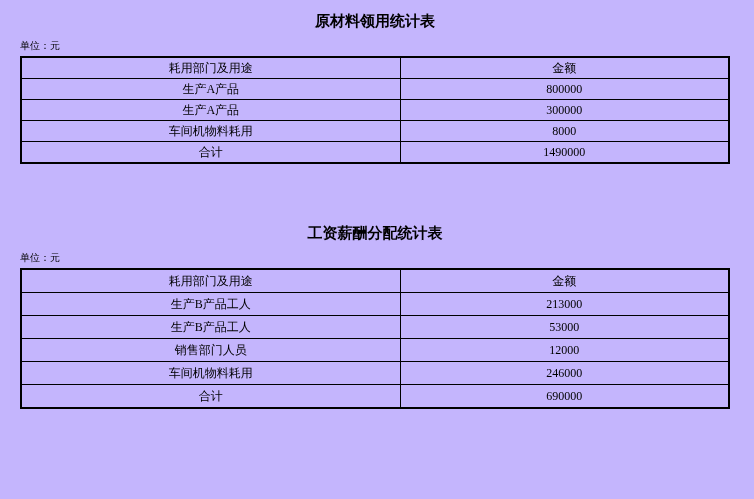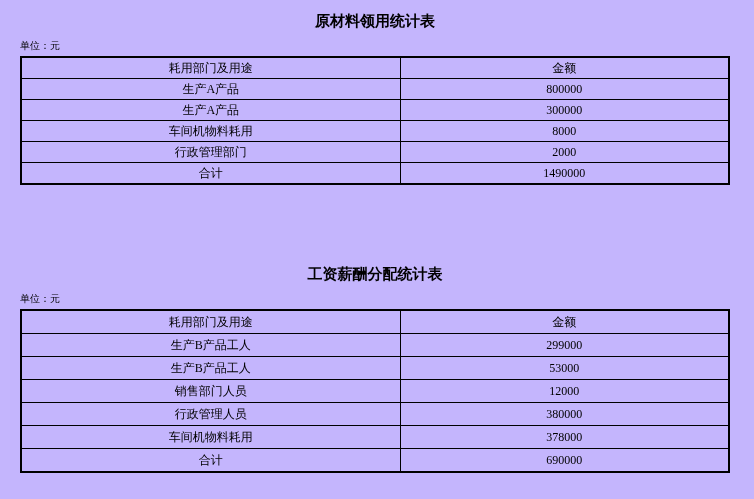--- a/index.html
+++ b/index.html
@@ -43,21 +43,21 @@
     vertical-align: middle;
     font-size: 12px;
     font-weight: normal;
     padding: 0;
     overflow: hidden;
     white-space: nowrap;
   }
   table.stat-table col.col-dept { width: 379px; }
   .t1 th, .t1 td { height: 20px; }
   .t2 th, .t2 td { height: 22px; }
-  .section-2 { margin-top: 80px; }
+  .section-2 { margin-top: 60px; }
 </style>
 </head>
 <body>
 
 <div class="page">
 
   <section>
     <h3 class="tbl-title">原材料领用统计表</h3>
     <div class="unit-label">单位：元</div>
     <table class="stat-table t1">
@@ -78,24 +78,20 @@
         </tr>
         <tr>
           <td>生产A产品</td>
           <td>300000</td>
         </tr>
         <tr>
           <td>车间机物料耗用</td>
           <td>8000</td>
         </tr>
         <tr>
-          <td>行政管理部门</td>
-          <td>2000</td>
-        </tr>
-        <tr>
           <td>合计</td>
           <td>1490000</td>
         </tr>
       </tbody>
     </table>
   </section>
 
   <section class="section-2">
     <h3 class="tbl-title">工资薪酬分配统计表</h3>
     <div class="unit-label">单位：元</div>
@@ -106,37 +102,33 @@
         </colgroup>
       <thead>
         <tr>
           <th>耗用部门及用途</th>
           <th>金额</th>
         </tr>
       </thead>
       <tbody>
         <tr>
           <td>生产B产品工人</td>
-          <td>299000</td>
+          <td>213000</td>
         </tr>
         <tr>
           <td>生产B产品工人</td>
           <td>53000</td>
         </tr>
         <tr>
           <td>销售部门人员</td>
           <td>12000</td>
         </tr>
         <tr>
-          <td>行政管理人员</td>
-          <td>380000</td>
-        </tr>
-        <tr>
           <td>车间机物料耗用</td>
-          <td>378000</td>
+          <td>246000</td>
         </tr>
         <tr>
           <td>合计</td>
           <td>690000</td>
         </tr>
       </tbody>
     </table>
   </section>
 
 </div>

